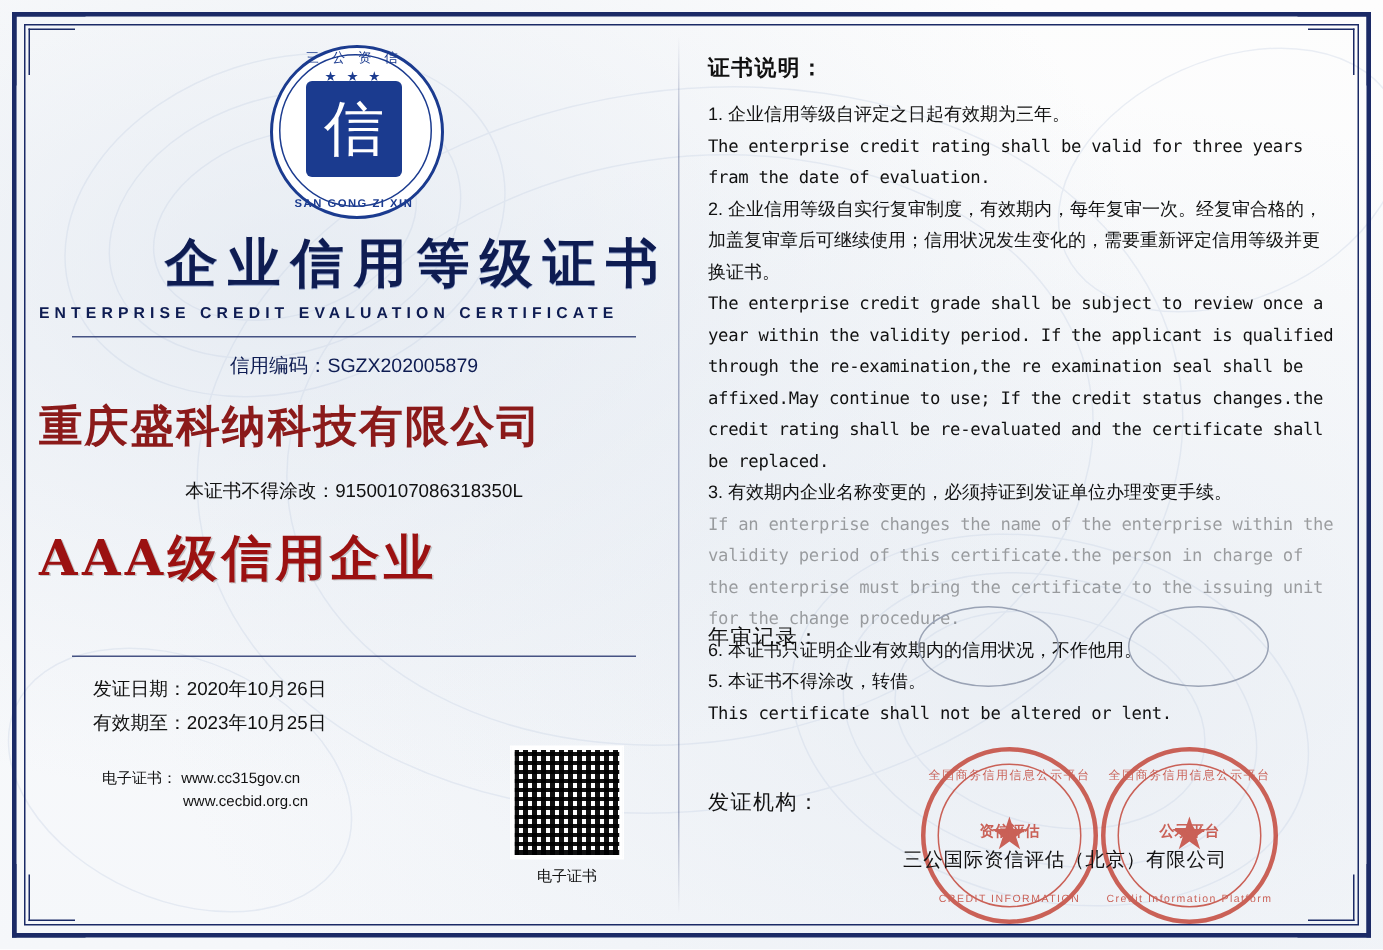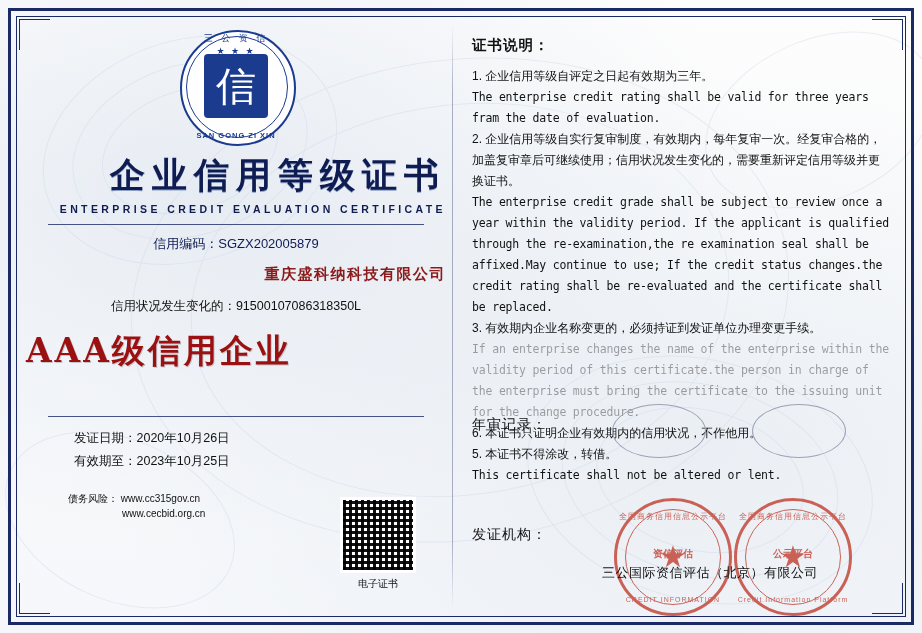--- a/index.html
+++ b/index.html
@@ -84,52 +84,52 @@
   }
 
   .main-title{
     margin-top:6px;text-align:right;
     font-family:"DejaVu Serif",serif;
     font-size:35px;font-weight:bold;color:#0e1c52;
     letter-spacing:7px;
     text-shadow:0 1px 0 #8fa0c8;
   }
   .sub-title{
-    margin-top:4px;text-align:right;font-size:10.5px;color:#0e1c52;
+    margin-top:4px;text-align:left;font-size:10.5px;color:#0e1c52;
     letter-spacing:3.4px;font-weight:bold;
   }
   .rule{
     width:376px;height:1px;background:#1b2a66;margin:9px auto 0;opacity:.8;
   }
   .cert-no{
     margin-top:10px;text-align:center;font-size:13px;color:#0e1c52;
   }
   .company{
-    margin-top:12px;text-align:right;
+    margin-top:12px;text-align:left;
     font-family:"DejaVu Serif",serif;
-    font-size:15px;font-weight:bold;color:#8b1a1a;letter-spacing:1.5px;
+    font-size:29px;font-weight:bold;color:#8b1a1a;letter-spacing:1.5px;
   }
   .usci{
     margin-top:14px;text-align:center;font-size:12.5px;color:#111;
   }
   .para{
     margin:14px 16px 0 14px;font-size:13px;line-height:24px;color:#111;
     text-align:justify;text-indent:26px;
   }
   .grade{
     margin-top:14px;text-align:left;
     font-family:"DejaVu Serif",serif;
     font-size:33px;font-weight:bold;color:#9b1111;letter-spacing:3px;
     text-shadow:1px 1px 0 rgba(0,0,0,.18);
   }
   .left-rule{
     width:376px;height:1px;background:#1b2a66;margin:42px auto 0;opacity:.8;
   }
   .dates{
-    margin-top:10px;margin-left:48px;font-size:12.5px;color:#111;line-height:23px;
+    margin-top:10px;margin-left:36px;font-size:12.5px;color:#111;line-height:23px;
   }
   .query{
     margin-top:18px;margin-left:42px;font-size:10px;color:#111;line-height:15px;
   }
   .qr-block{
     position:absolute;right:26px;bottom:18px;width:84px;text-align:center;
   }
   .qr{
     width:70px;height:70px;margin:0 auto;
     background:
@@ -228,35 +228,35 @@
         </div>
       <div class="logo-bot-text">SAN GONG ZI XIN</div>
     </div>
 
     <div class="main-title">企业信用等级证书</div>
     <div class="sub-title">ENTERPRISE CREDIT EVALUATION CERTIFICATE</div>
     <div class="rule"></div>
 
     <div class="cert-no">信用编码：SGZX202005879</div>
     <div class="company">重庆盛科纳科技有限公司</div>
-    <div class="usci">信用状况发生变化的：91500107086318350L</div>
+    <div class="usci">本证书不得涂改：91500107086318350L</div>
 
 
     <div class="grade">AAA级信用企业</div>
 
     <div class="left-rule"></div>
 
     <div class="dates">
       <div>发证日期：2020年10月26日</div>
       <div>有效期至：2023年10月25日</div>
     </div>
 
     <div class="query">
       <div>
-        <span>债务风险：</span>
+        <span>电子证书：</span>
         <span>www.cc315gov.cn</span>
       </div>
       <div style="padding-left:54px">www.cecbid.org.cn</div>
     </div>
 
     <div class="qr-block">
       <div class="qr"></div>
       <div class="qr-label">电子证书</div>
     </div>
   </div>

